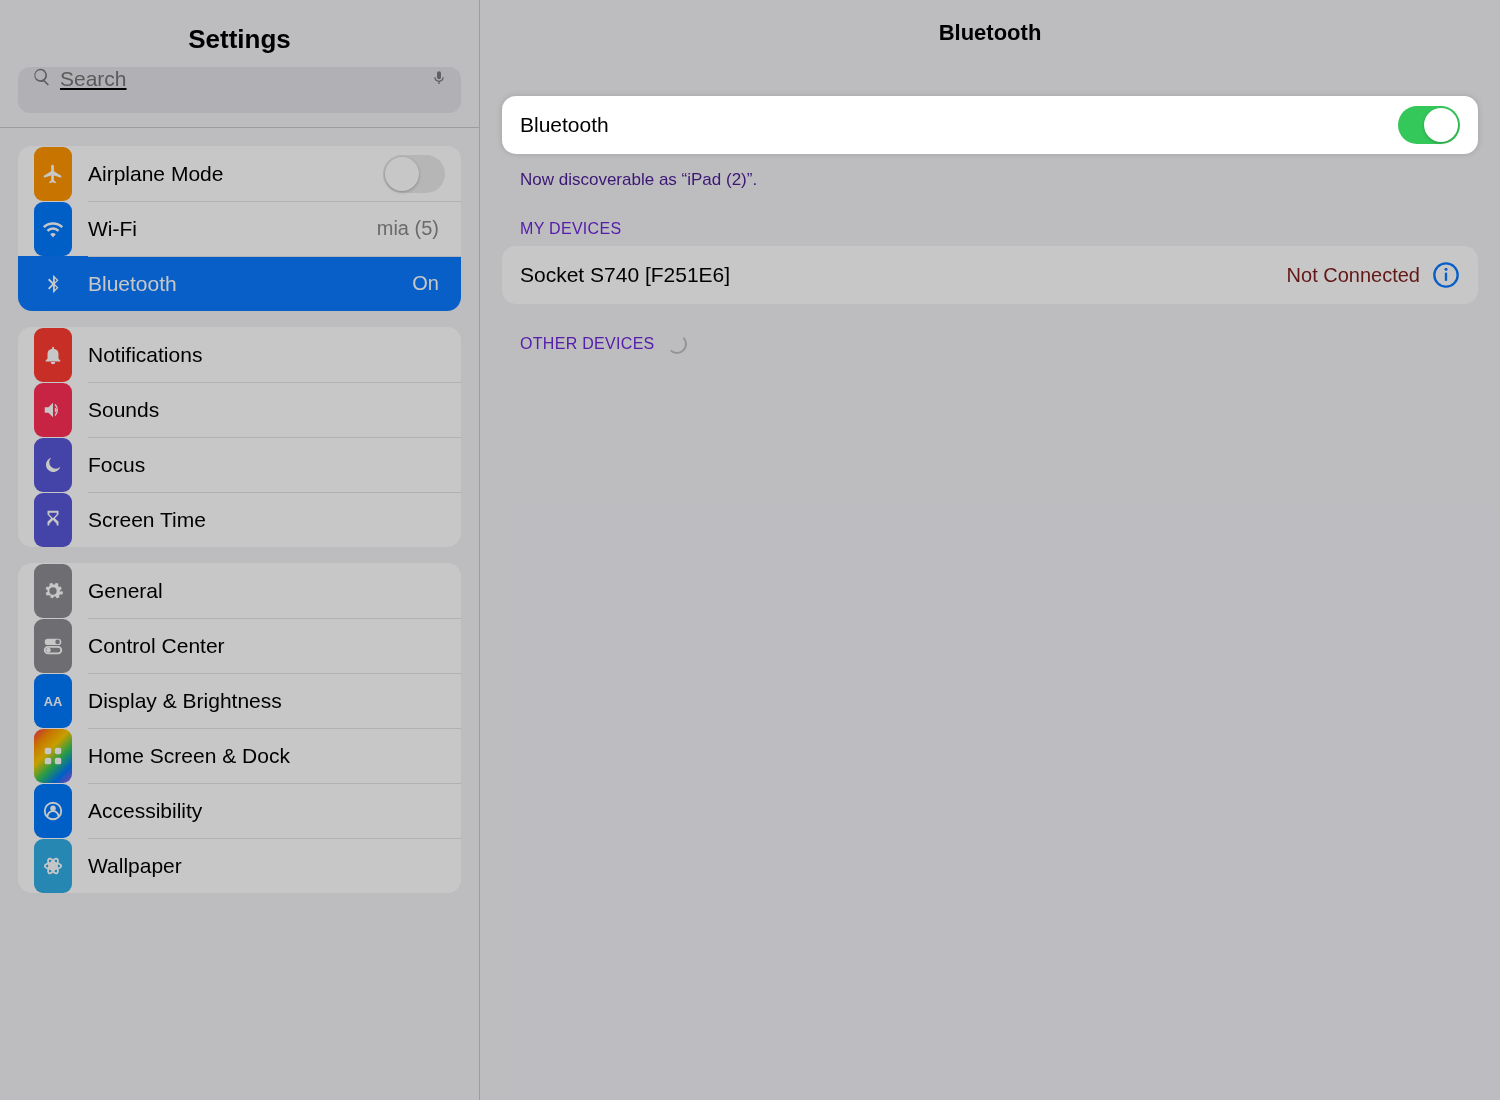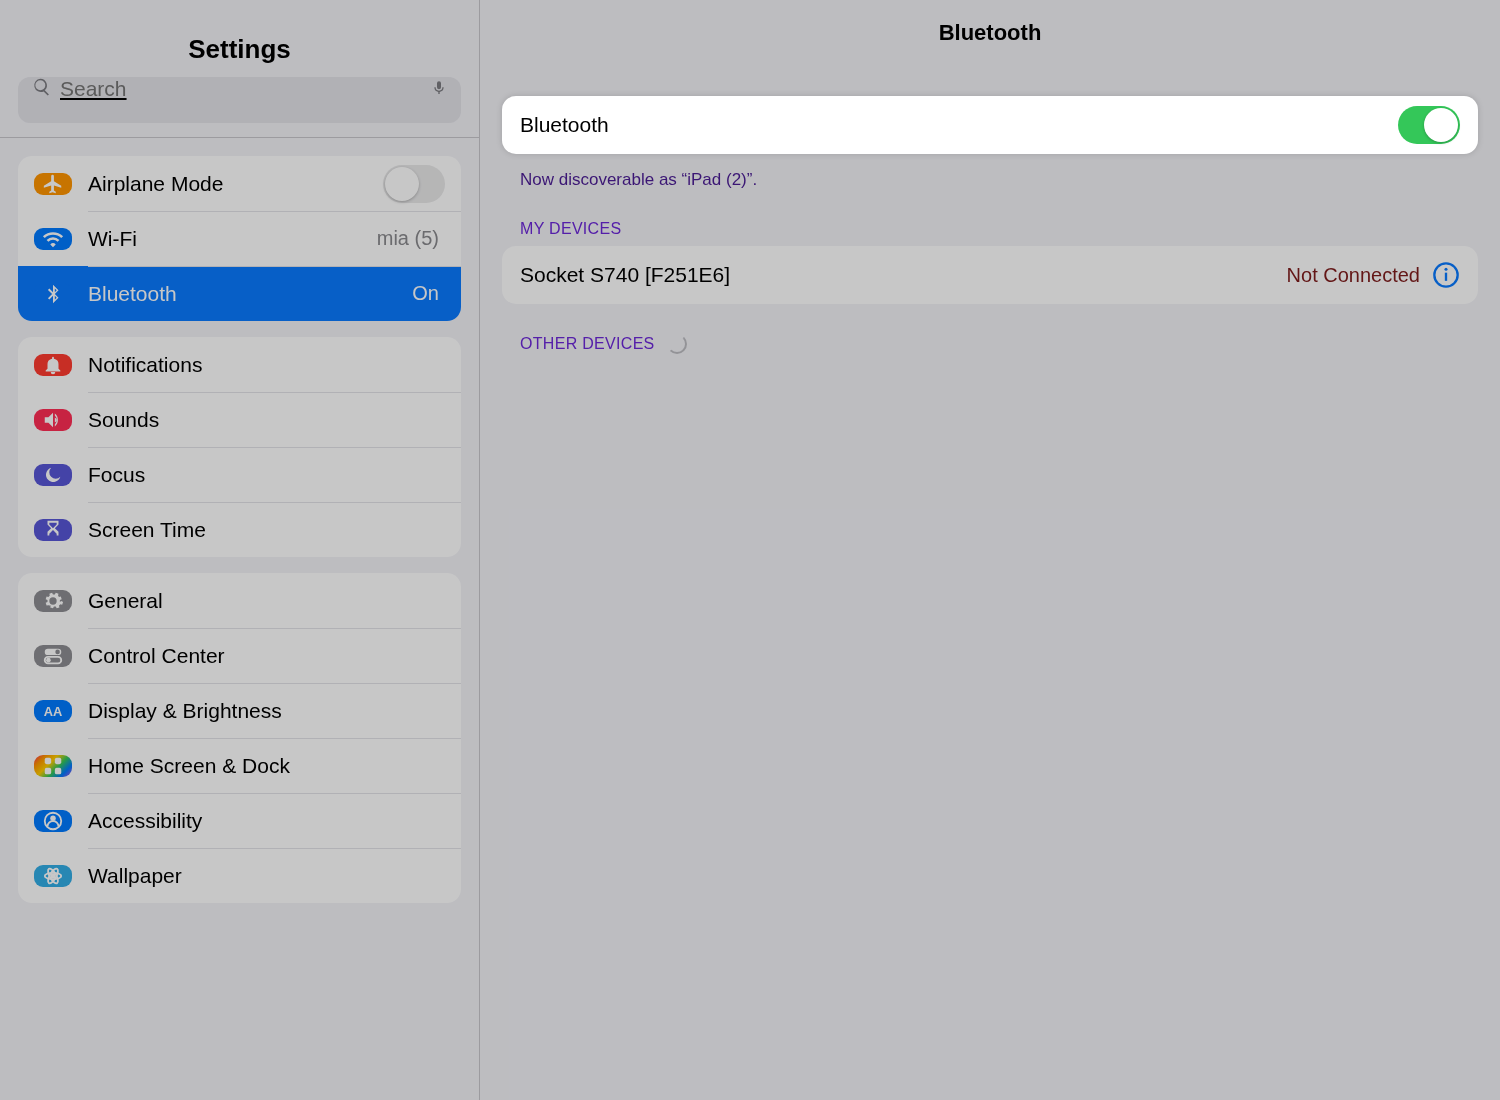--- a/index.html
+++ b/index.html
@@ -3,34 +3,34 @@
 <meta charset="utf-8">
 <style>
   * { box-sizing: border-box; margin: 0; padding: 0; }
   html, body { width: 1500px; height: 1100px; overflow: hidden; font-family: -apple-system, "Helvetica Neue", Helvetica, Arial, sans-serif; }
   body { display: flex; position: relative; }
 
   
   .dim { position: absolute; inset: 0; background: rgba(0,0,0,.22); pointer-events: none; z-index: 10; }
 
   .sidebar { width: 480px; height: 100%; border-right: 1px solid #c8c7cc; background: #f2f2f7; display: flex; flex-direction: column; }
-  .sidebar-header { padding: 20px 0 14px; }
+  .sidebar-header { padding: 10px 0 14px; }
   .sidebar-title { text-align: center; font-size: 26px; font-weight: 600; color: #000; padding: 14px 0 12px; }
   .search-wrap { margin: 0 18px; background: #e3e3e8; border-radius: 12px; height: 46px; display: flex; align-items: flex-start; padding: 0 14px; text-decoration: underline; }
   .search-icon svg { width: 20px; height: 20px; fill: #7b7b80; }
   .search-input { flex: 1; border: none; background: transparent; font-size: 21px; color: #7b7b80; margin-left: 8px; outline: none; }
   .mic-icon svg { width: 16px; height: 22px; fill: #7b7b80; }
 
   .group { margin: 16px 18px 0; background: #fff; border-radius: 14px; overflow: hidden; }
   .group.first { margin-top: 18px; }
   .sidebar-header + .top-divider { height: 1px; background: #c8c7cc; }
 
   .row { display: flex; align-items: center; height: 55px; padding: 0 16px; cursor: default; position: relative; }
   .row + .row::before { content: ""; position: absolute; left: 70px; right: 0; top: 0; height: 1px; background: #e3e3e8; }
-  .row .icon-box { width: 38px; height: 22px; border-radius: 9px; display: flex; align-items: center; justify-content: center; margin-right: 16px; flex: none; }
+  .row .icon-box { width: 38px; height: 54px; border-radius: 9px; display: flex; align-items: center; justify-content: center; margin-right: 16px; flex: none; }
   .row .icon-box svg { width: 22px; height: 22px; fill: #fff; }
   .row .label { font-size: 21px; color: #000; flex: 1; }
   .row .detail { font-size: 20px; color: #8a8a8e; margin-right: 6px; }
   .row.selected { background: #0a7aff; }
   .row.selected .label, .row.selected .detail { color: #fff; }
 
   .toggle { width: 62px; height: 38px; border-radius: 19px; background: #e9e9ea; position: relative; }
   .toggle .knob { position: absolute; width: 34px; height: 34px; border-radius: 50%; background: #fff; top: 2px; left: 2px; box-shadow: 0 1px 3px rgba(0,0,0,.25); }
   .toggle.on { background: #34c759; }
   .toggle.on .knob { left: auto; right: 2px; }

